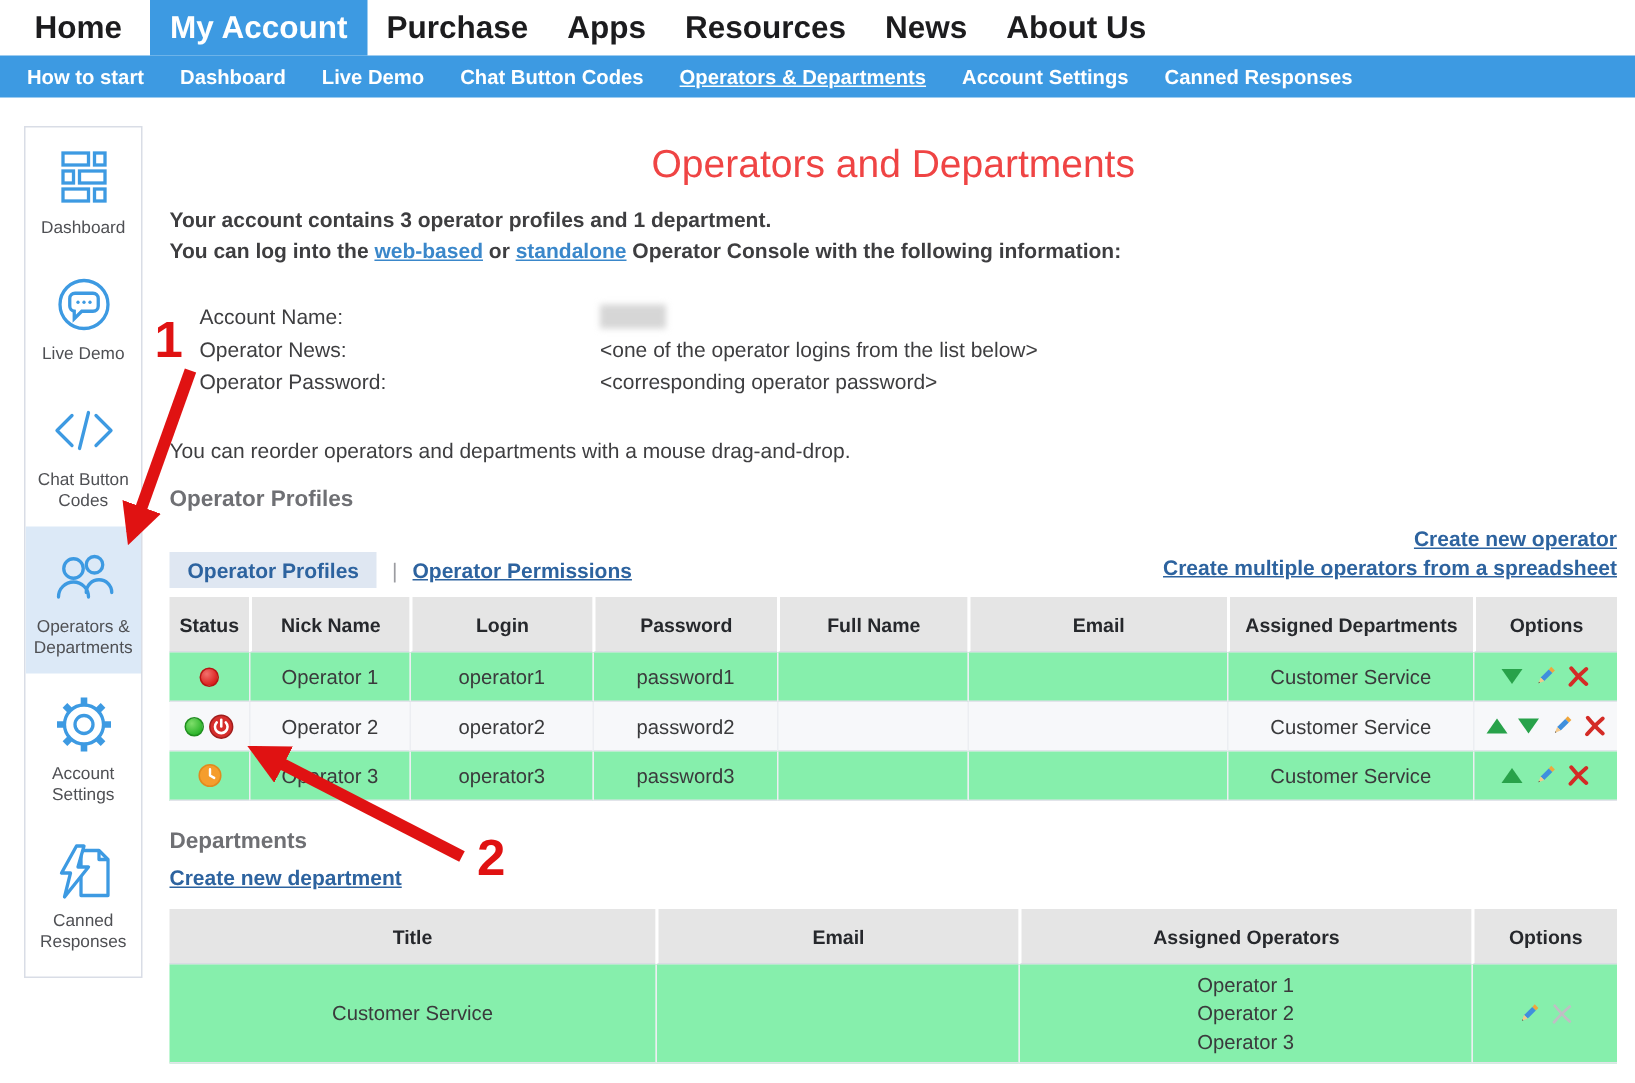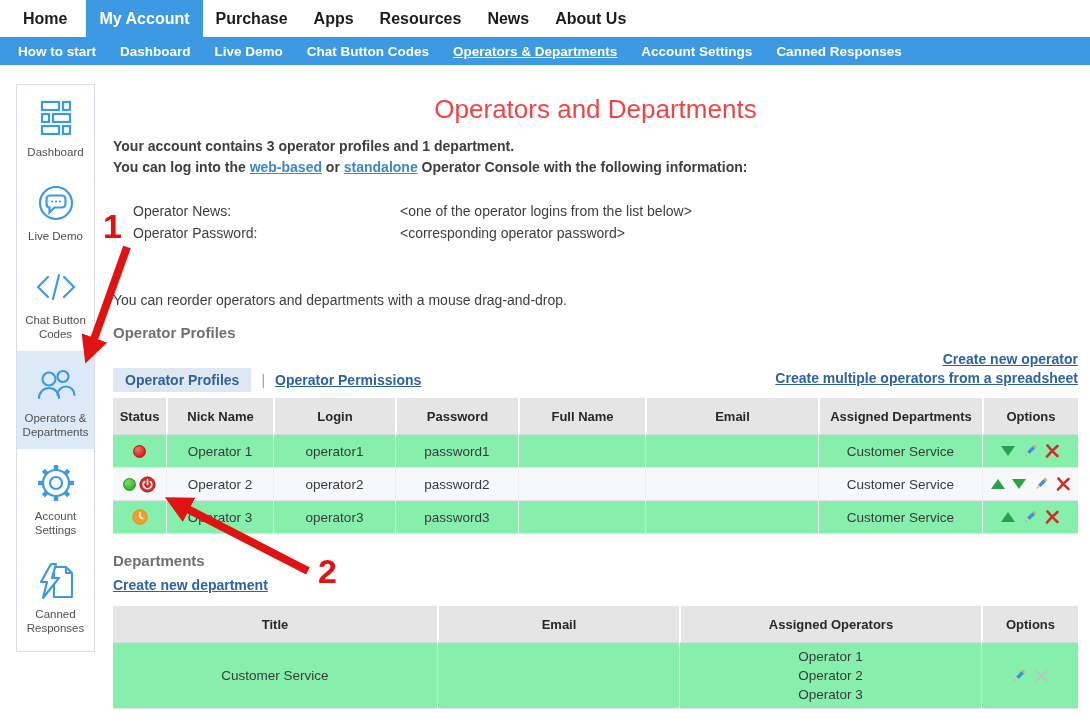--- a/index.html
+++ b/index.html
@@ -4,21 +4,21 @@
 <style>
   * { margin:0; padding:0; box-sizing:border-box; }
   html,body { background:#fff; }
   .page {
     position:relative; width:1090px; height:722px; overflow:hidden;
     font-family:"Liberation Sans", sans-serif; background:#fff; color:#3e3e40;
   }
   
   .topnav { display:flex; align-items:stretch; height:37px; background:#fff; padding-left:10px; }
   .topnav .item {
-    display:flex; align-items:center; padding:0 13px; font-size:16px; font-weight:bold;
+    display:flex; align-items:center; padding:0 13px; font-size:21px; font-weight:bold;
     color:#1c1c1e; cursor:pointer; white-space:nowrap;
   }
   .topnav .item.active { background:#3d9ae2; color:#fff; margin-left:6px; }
   
   .subnav { display:flex; align-items:center; height:28px; background:#3d9ae2; padding-left:6px; }
   .subnav .item {
     padding:0 12px; font-size:13.5px; font-weight:bold; color:#fff; cursor:pointer; white-space:nowrap;
   }
   .subnav .item.active { text-decoration:underline; }
   
@@ -172,20 +172,24 @@
   <div class="main">
     <div class="page-title">Operators and Departments</div>
 
     <div class="intro">
       <div>Your account contains 3 operator profiles and 1 department.</div>
       <div><span>You can log into the </span><a class="plain-link">web-based</a><span> or </span><a class="plain-link">standalone</a><span> Operator Console with the following information:</span></div>
     </div>
 
     <div class="creds">
       <div class="cred-row">
+        <div class="cred-label">Account Name:</div>
+        <div class="redacted"></div>
+      </div>
+      <div class="cred-row">
         <div class="cred-label">Operator News:</div>
         <div>&lt;one of the operator logins from the list below&gt;</div>
       </div>
       <div class="cred-row">
         <div class="cred-label">Operator Password:</div>
         <div>&lt;corresponding operator password&gt;</div>
       </div>
     </div>
 
     <div class="reorder-note">You can reorder operators and departments with a mouse drag-and-drop.</div>

